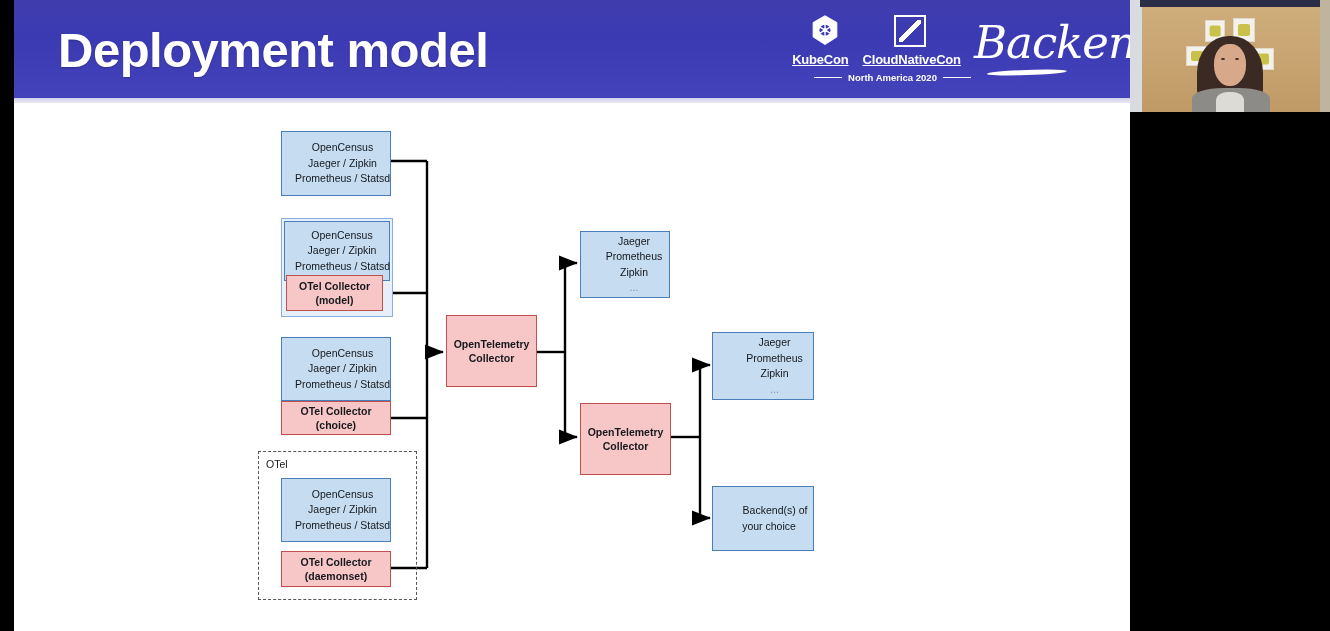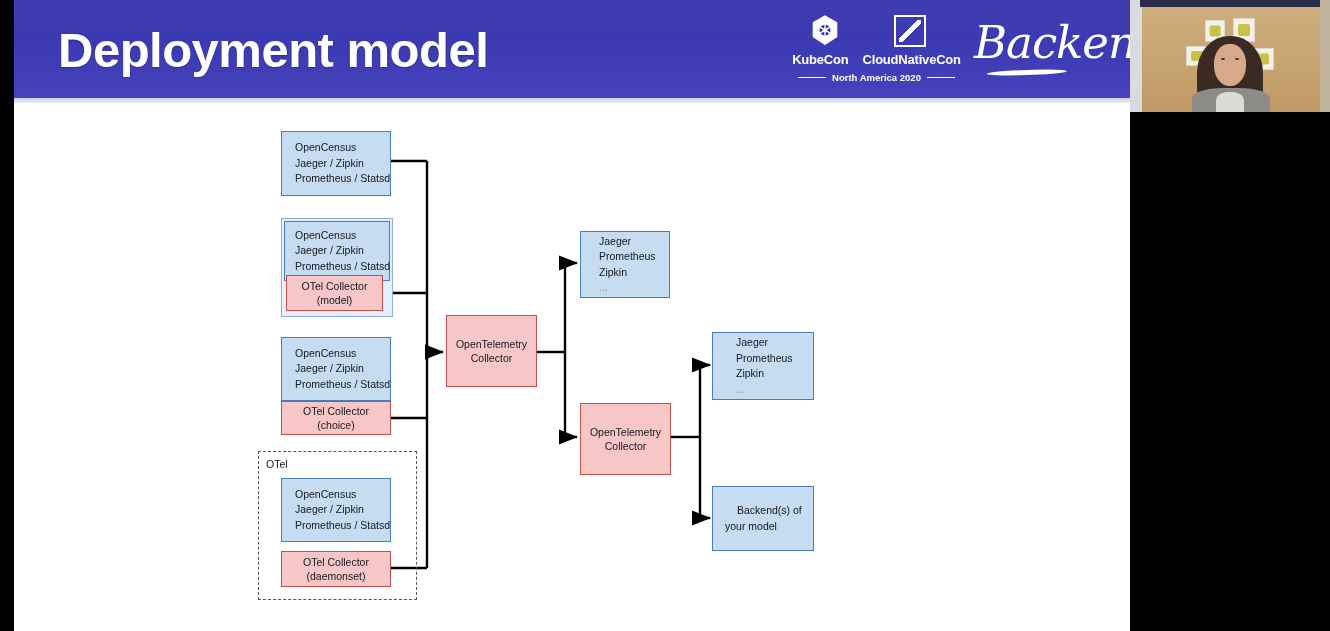--- a/index.html
+++ b/index.html
@@ -100,29 +100,30 @@
     align-items: center;
     justify-content: center;
     gap: 7px;
   }
   .logo-text {
     font-size: 13px;
     font-weight: bold;
     color: #ffffff;
     letter-spacing: -0.2px;
     white-space: nowrap;
+    text-decoration: underline;
   }
   .logo-divider {
     width: 1px;
     height: 15px;
     background: #b9b8e4;
   }
   .logo-sub-row {
     position: absolute;
-    left: 0;
+    left: 16px;
     top: 62px;
     width: 165px;
     display: flex;
     align-items: center;
     justify-content: center;
     gap: 6px;
   }
   .logo-sub-line {
     width: 28px;
     height: 1.5px;
@@ -185,27 +186,29 @@
   }
   .node-pink {
     background: #f7c6c6;
     border: 1.5px solid #c0504d;
   }
   .node-line {
     font-size: 10.5px;
     color: #15181c;
     line-height: 15.5px;
     white-space: nowrap;
+    text-align: center;
   }
   .node-blue .node-line {
     padding-left: 13px;
   }
   .node-pink .node-line {
     text-align: center;
     line-height: 13px;
+    font-weight: bold;
   }
   .node-pink .node-line.node-line-2 {
     margin-top: 1px;
   }
 
   .group-wrap {
     position: absolute;
     box-sizing: border-box;
     z-index: 2;
   }
@@ -464,21 +467,21 @@
 
       <div class="node node-blue" style="left:698px; top:229px; width:102px; height:68px;">
         <div class="node-line" style="padding-left:23px;">Jaeger</div>
         <div class="node-line" style="padding-left:23px;">Prometheus</div>
         <div class="node-line" style="padding-left:23px;">Zipkin</div>
         <div class="node-line" style="padding-left:23px; color:#7e93a8;">...</div>
       </div>
 
       <div class="node node-blue" style="left:698px; top:383px; width:102px; height:65px;">
         <div class="node-line" style="padding-left:24px;">Backend(s) of</div>
-        <div class="node-line" style="padding-left:12px;">your model</div>
+        <div class="node-line" style="padding-left:12px;">your choice</div>
       </div>
 
     </div>
   </div>
 
   <div id="webcam">
     <div id="cam-frame">
       <div class="cam-wall"></div>
       <div class="cam-wall-left"></div>
       <div class="cam-wall-right"></div>

